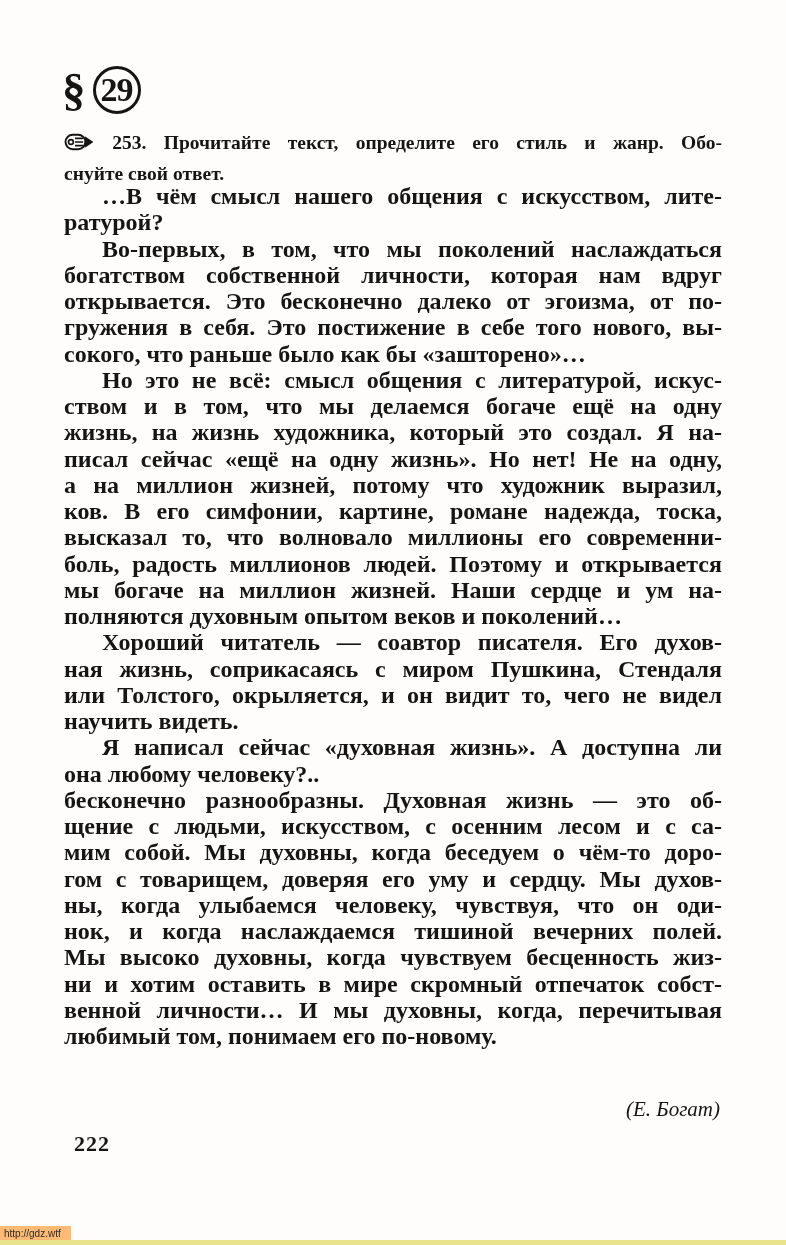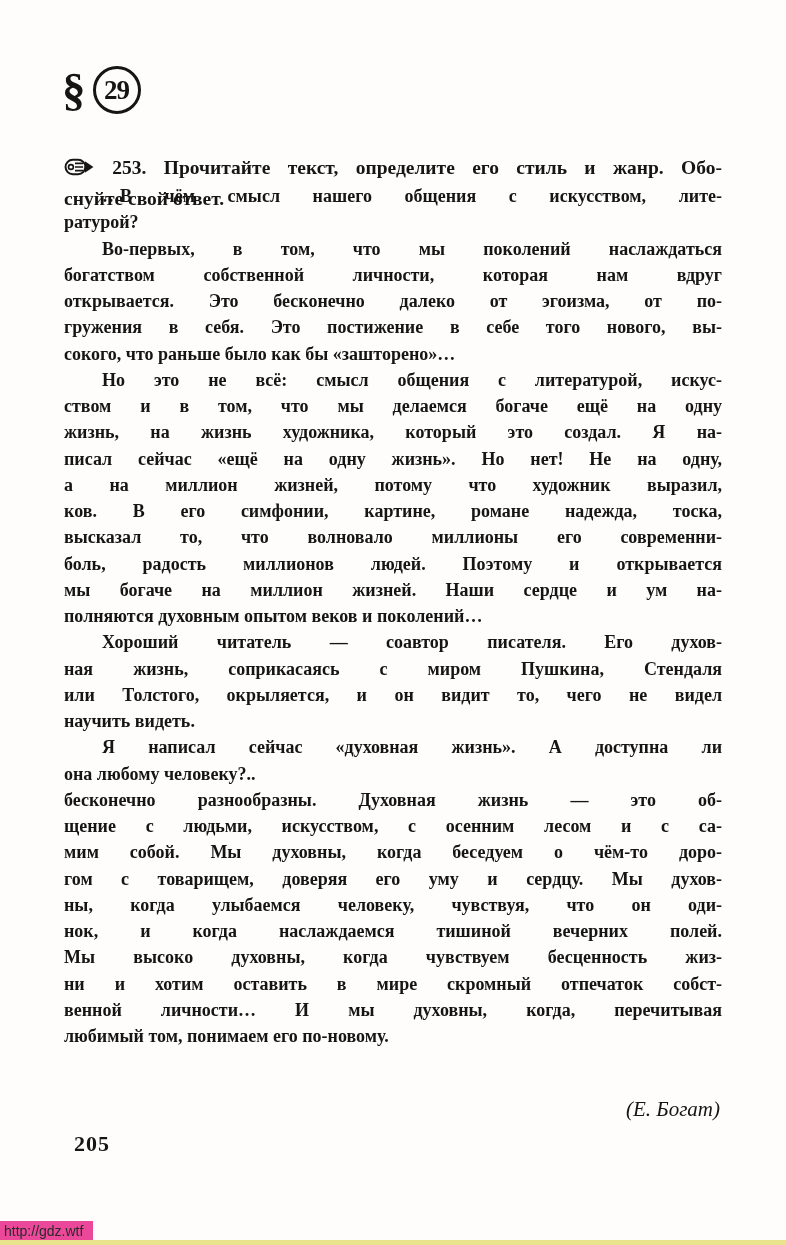--- a/index.html
+++ b/index.html
@@ -19,50 +19,50 @@
   }
   .section-sign{
     font-size:47px;font-weight:700;line-height:1;
     transform:translateY(-1px);
   }
   .section-circle{
     width:42px;height:42px;
     border:3.5px solid #151515;border-radius:50%;
     display:flex;align-items:center;justify-content:center;
   }
-  .section-circle span{font-size:27px;font-weight:700;letter-spacing:-1px;}
+  .section-circle span{font-size:34px;font-weight:700;letter-spacing:-1px;}
   
   .exercise-head{
     position:absolute;left:64px;top:129px;width:658px;
-    font-size:19.5px;font-weight:700;line-height:28.5px;margin-top:25px;
+    font-size:19.5px;font-weight:700;line-height:28.5px;
   }
   .head-line.l1{text-align:justify;text-align-last:justify;}
   .head-line.l2{text-align:left;}
   .pen-icon{display:inline-block;vertical-align:-2px;}
   
   .text-body{
     position:absolute;left:64px;top:183px;width:658px;
-    font-size:18px;font-weight:700;line-height:26.25px;
+    font-size:24px;font-weight:700;line-height:26.25px;
   }
   .text-body .line{text-align:justify;text-align-last:justify;}
   .text-body .line.first{text-indent:38px;}
   .text-body .line.last{text-align-last:left;}
   .attribution{
     position:absolute;right:66px;top:1097px;
     font-size:21px;font-weight:400;font-style:italic;
   }
   .page-number{
     position:absolute;left:74px;top:1131px;
     font-size:22px;font-weight:700;letter-spacing:1px;
   }
   .watermark{
     position:absolute;left:0;bottom:3px;
     font-family:"Liberation Sans", sans-serif;
-    font-size:14px;color:#2a2a2a;
-    background:#ec4899;
+    font-size:10px;color:#2a2a2a;
+    background:#fdba74;
     padding:2px 10px 3px 4px;
   }
   .bottom-strip{
     position:absolute;left:0;right:0;bottom:0;height:5px;
     background:#e8e38c;
   }
 </style>
 </head>
 <body>
 
@@ -131,18 +131,18 @@
         <div class="line">нок, и когда наслаждаемся тишиной вечерних полей.</div>
         <div class="line">Мы высоко духовны, когда чувствуем бесценность жиз-</div>
         <div class="line">ни и хотим оставить в мире скромный отпечаток собст-</div>
         <div class="line">венной личности… И мы духовны, когда, перечитывая</div>
         <div class="line last">любимый том, понимаем его по-новому.</div>
       </div>
     </div>
 
   <div class="attribution">(Е. Богат)</div>
 
-  <div class="page-number">205</div>
+  <div class="page-number">222</div>
 
   <div class="watermark">http://gdz.wtf</div>
   <div class="bottom-strip"></div>
 
 </div>
 
 </body></html>

